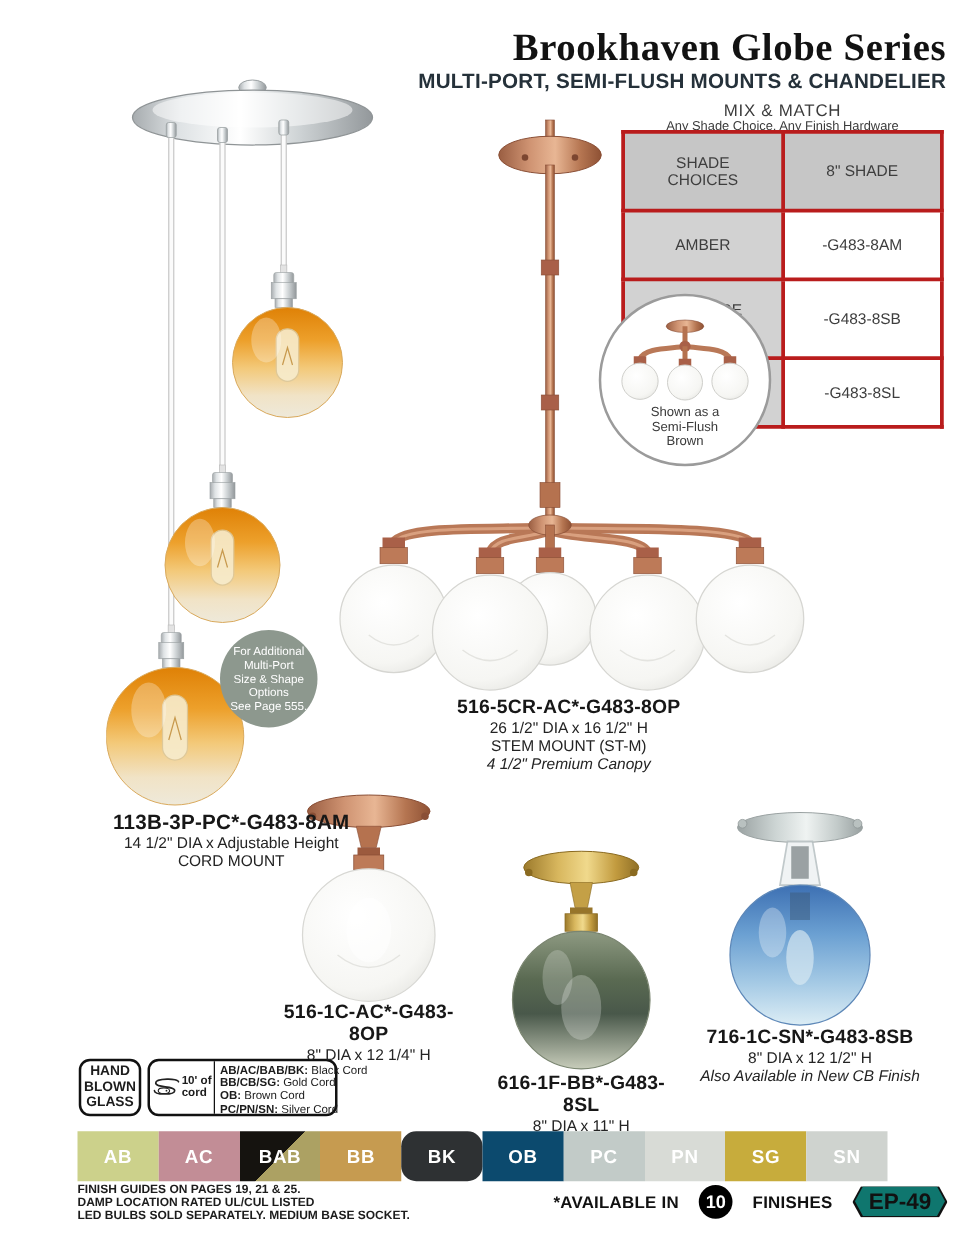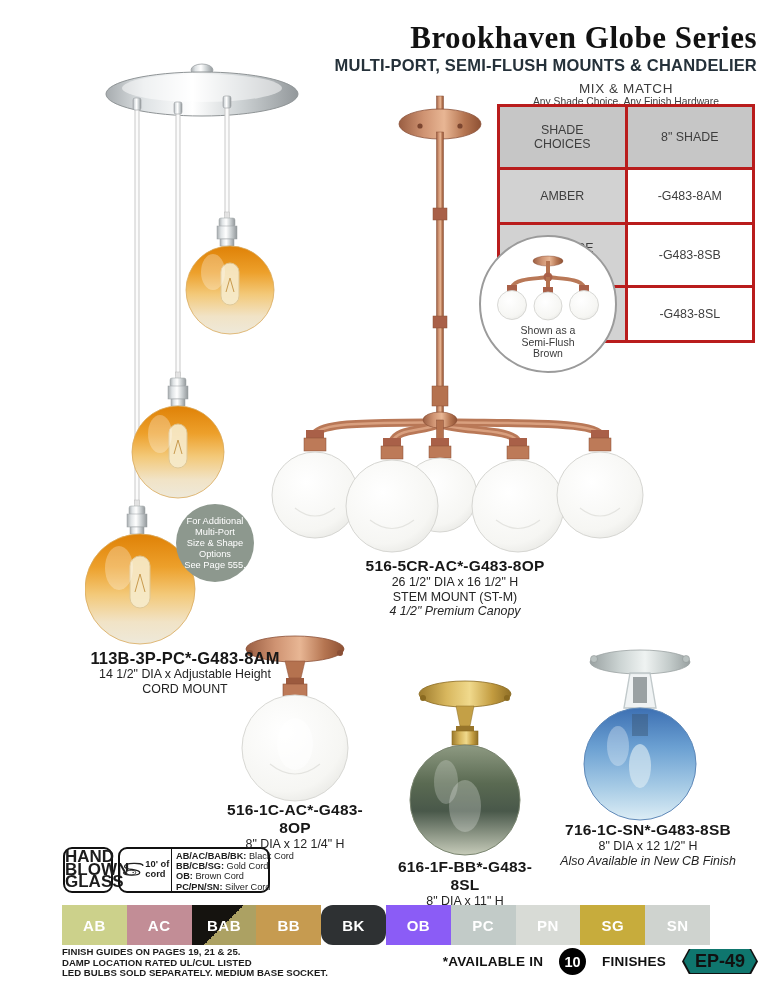--- a/index.html
+++ b/index.html
@@ -42,21 +42,21 @@
   .p113{left:60px;top:649px;width:250px;}
   .p113 .code{font-size:16.5px;}
   .p516c{left:352px;top:557px;width:206px;}
   .p516s{left:213px;top:801px;width:164px;}
   .p616{left:384px;top:858px;width:162px;}
   .p716{left:553px;top:821px;width:190px;}
 
   
   .glassbox{left:63px;top:847px;width:50px;height:46px;border:2px solid #111;border-radius:9px;
             display:flex;flex-direction:column;justify-content:center;text-align:center;
-            font-weight:700;font-size:17px;line-height:12.5px;box-sizing:border-box;}
+            font-weight:700;font-size:11px;line-height:12.5px;box-sizing:border-box;}
   .cordbox{left:118px;top:847px;width:152px;height:46px;border:2px solid #111;border-radius:9px;
            display:flex;align-items:stretch;box-sizing:border-box;}
   .cordbox .cordicon{width:51px;display:flex;align-items:center;
                      justify-content:flex-start;padding-bottom:2px;}
   .cordbox .len{font-weight:700;font-size:9.3px;}
   .cordbox .rules{border-left:1.5px solid #111;flex:1;padding:2px 0 0 4px;
                   font-size:9.2px;line-height:10.2px;white-space:nowrap;}
   .cordbox .rules b{font-weight:700;}
 
   
@@ -400,21 +400,21 @@
       </div>
     <div class="swatch" style="background: linear-gradient(135deg, rgb(21, 19, 15) 50%, rgb(172, 161, 99) 50%);">
         <span>BAB</span>
       </div>
     <div class="swatch" style="background: rgb(198, 155, 80);">
         <span>BB</span>
       </div>
     <div class="swatch" style="background: rgb(46, 49, 51); border-radius: 12px;">
         <span>BK</span>
       </div>
-    <div class="swatch" style="background: #8b5cf6;">
+    <div class="swatch" style="background: #0c4a6e;">
         <span>OB</span>
       </div>
     <div class="swatch" style="background: rgb(194, 203, 200);">
         <span>PC</span>
       </div>
     <div class="swatch" style="background: rgb(216, 219, 214);">
         <span>PN</span>
       </div>
     <div class="swatch" style="background: rgb(199, 172, 60);">
         <span>SG</span>

